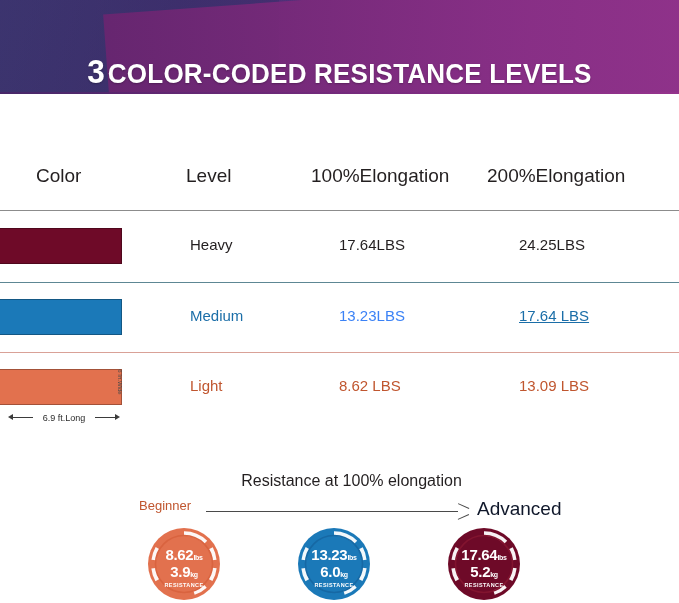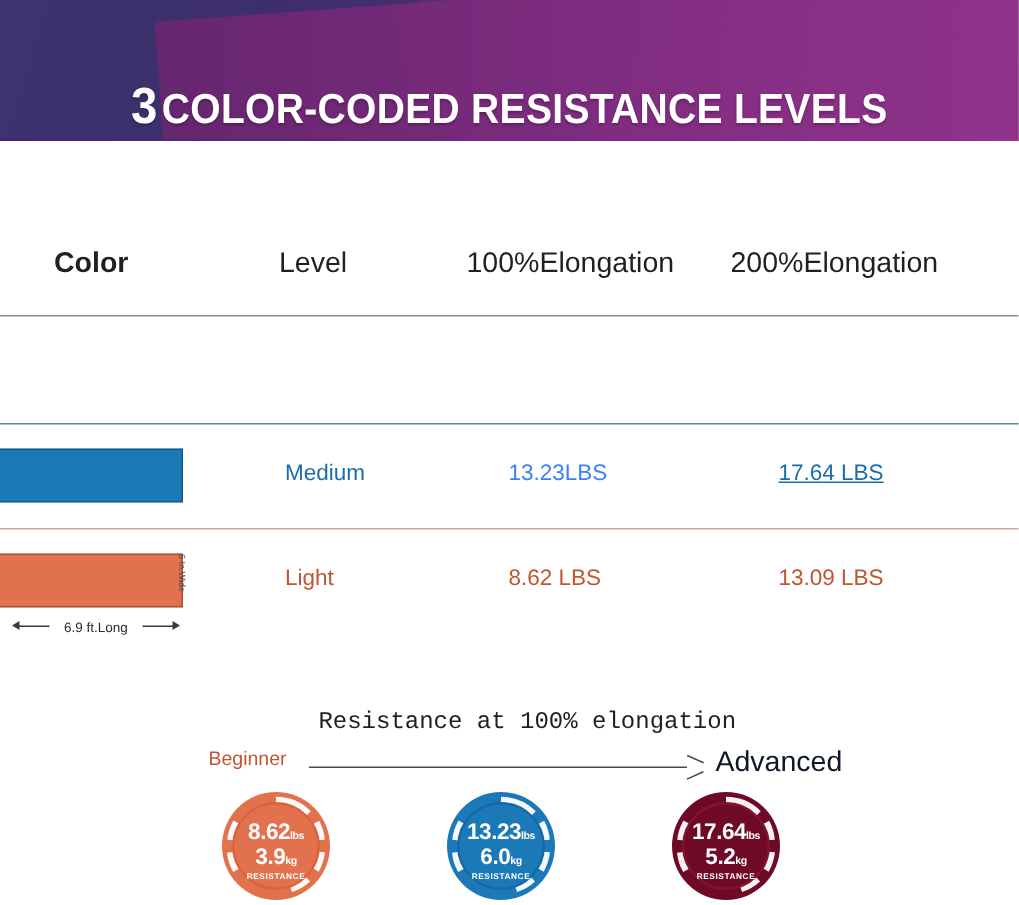--- a/index.html
+++ b/index.html
@@ -85,21 +85,21 @@
     height: 103px;
   }
   .th {
     position: absolute;
     top: 58px;
     font-size: 19px;
     color: #231f20;
     white-space: nowrap;
     font-family: "Liberation Sans", sans-serif;
   }
-  .th-color  { left: 36px; font-weight: bold; }
+  .th-color  { left: 36px; }
   .th-level  { left: 186px; }
   .th-e100   { left: 311px; }
   .th-e200   { left: 487px; }
 
   .rule {
     position: absolute;
     left: 0;
     width: 679px;
     height: 1px;
   }
@@ -192,21 +192,21 @@
   }
 
   
   .scale-title {
     position: absolute;
     left: 0; right: 0;
     top: 472px;
     text-align: center;
     font-size: 16px;
     color: #231f20;
-    font-family: Liberation Mono, monospace;
+    font-family: Liberation Sans, sans-serif;
     padding-left: 24px;
   }
   .scale-row {
     position: absolute;
     left: 0; top: 498px;
     width: 679px;
     height: 20px;
     text-align: center;
   }
   .scale-beginner {
@@ -314,20 +314,26 @@
 
   <div class="thead">
     <div class="th th-color">Color</div>
     <div class="th th-level">Level</div>
     <div class="th th-e100">100%Elongation</div>
     <div class="th th-e200">200%Elongation</div>
   </div>
 
   <div class="rule rule-head"></div>
 
+  <div class="row row-1">
+    <div class="swatch" style="background:#6E0A28;"></div>
+    <div class="cell c-level" style="color:#231f20;">Heavy</div>
+    <div class="cell c-e100" style="color:#231f20;">17.64LBS</div>
+    <div class="cell c-e200" style="color:#231f20;">24.25LBS</div>
+  </div>
   <div class="rule rule-r1"></div>
 
   <div class="row row-2">
     <div class="swatch" style="background:#1B79B8;"></div>
     <div class="cell c-level" style="color:#1B6EA8;">Medium</div>
     <div class="cell c-e100" style="color:#3b82f6;">13.23LBS</div>
     <div class="cell c-e200" style="color:#1B6EA8;text-decoration:underline;">17.64 LBS</div>
   </div>
   <div class="rule rule-r2"></div>
 

